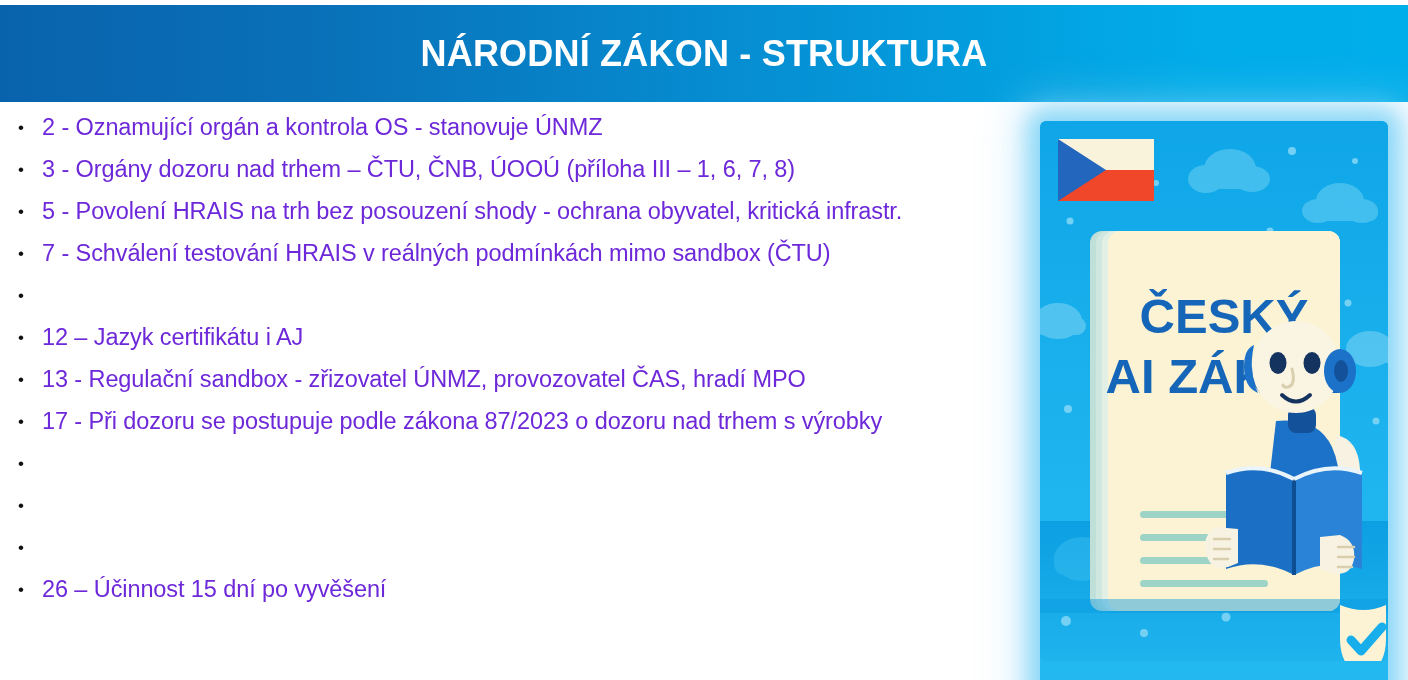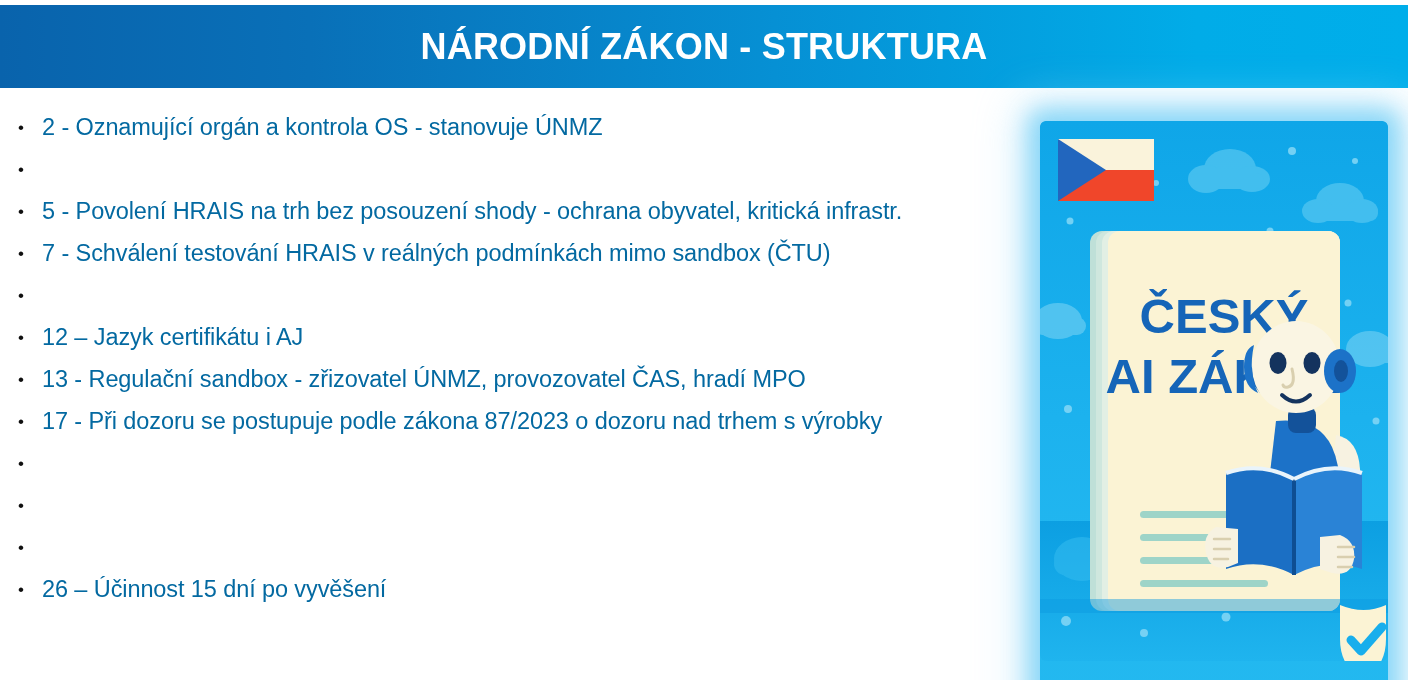--- a/index.html
+++ b/index.html
@@ -14,21 +14,21 @@
     font-family: "Liberation Sans", sans-serif;
     position: relative;
   }
 
   
   #header-banner {
     position: absolute;
     left: 0;
     top: 5px;
     width: 1408px;
-    height: 83px;
+    height: 97px;
     background: linear-gradient(90deg, #0963AC 0%, #0970B8 22%, #0690D4 55%, #01ACE8 85%, #00AEEA 100%);
     display: flex;
     align-items: center;
     justify-content: center;
   }
   #header-title {
     color: #ffffff;
     font-size: 36px;
     font-weight: bold;
     letter-spacing: 0.2px;
@@ -52,21 +52,21 @@
   .bullet-marker {
     width: 24px;
     min-width: 24px;
     text-align: right;
     color: #101010;
     font-size: 17px;
     line-height: 31px;
     padding-right: 18px;
   }
   .bullet-text {
-    color: #0369a1;
+    color: #6d28d9;
     font-size: 23.5px;
     line-height: 31px;
     letter-spacing: -0.1px;
     white-space: pre-wrap;
   }
 
   
   #illustration-panel {
     position: absolute;
     left: 1040px;
@@ -90,20 +90,21 @@
 
 <div id="bullet-list">
 
   <div class="bullet-row">
     <span class="bullet-marker">•</span>
     <span class="bullet-text">2 - Oznamující orgán a kontrola OS - stanovuje ÚNMZ</span>
   </div>
 
   <div class="bullet-row">
     <span class="bullet-marker">•</span>
+    <span class="bullet-text">3 - Orgány dozoru nad trhem – ČTU, ČNB, ÚOOÚ (příloha III – 1, 6, 7, 8)</span>
   </div>
 
   <div class="bullet-row">
     <span class="bullet-marker">•</span>
     <span class="bullet-text">5 - Povolení HRAIS na trh bez posouzení shody - ochrana obyvatel, kritická infrastr.</span>
   </div>
 
   <div class="bullet-row">
     <span class="bullet-marker">•</span>
     <span class="bullet-text">7 - Schválení testování HRAIS v reálných podmínkách mimo sandbox (ČTU)</span>

